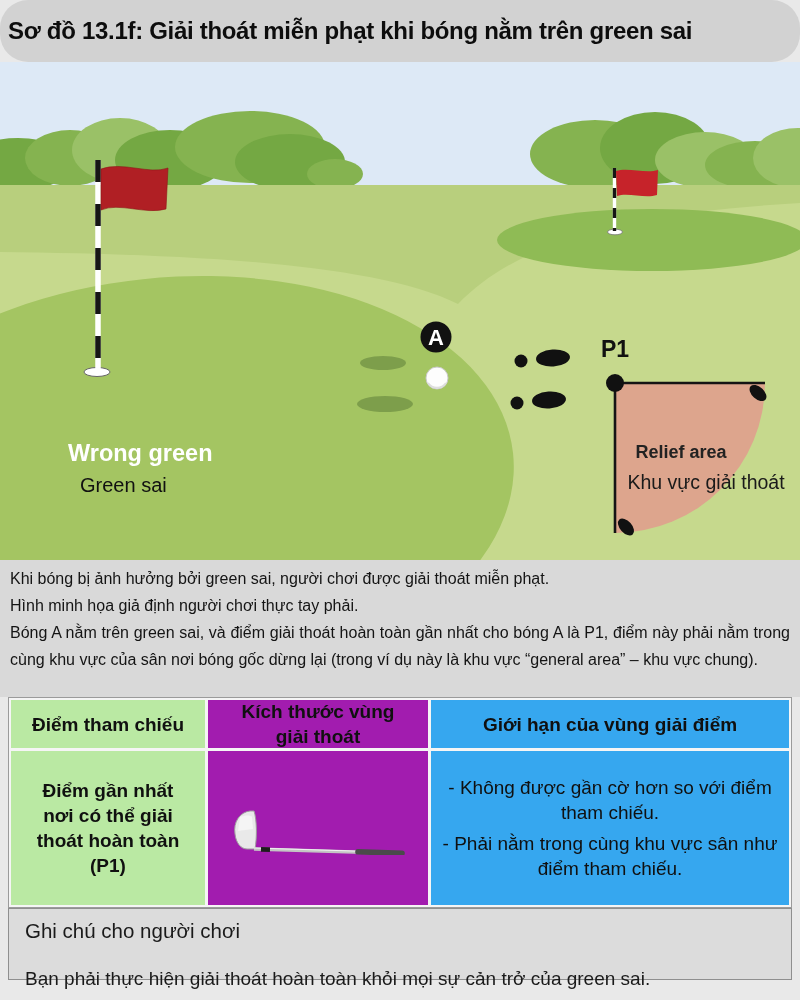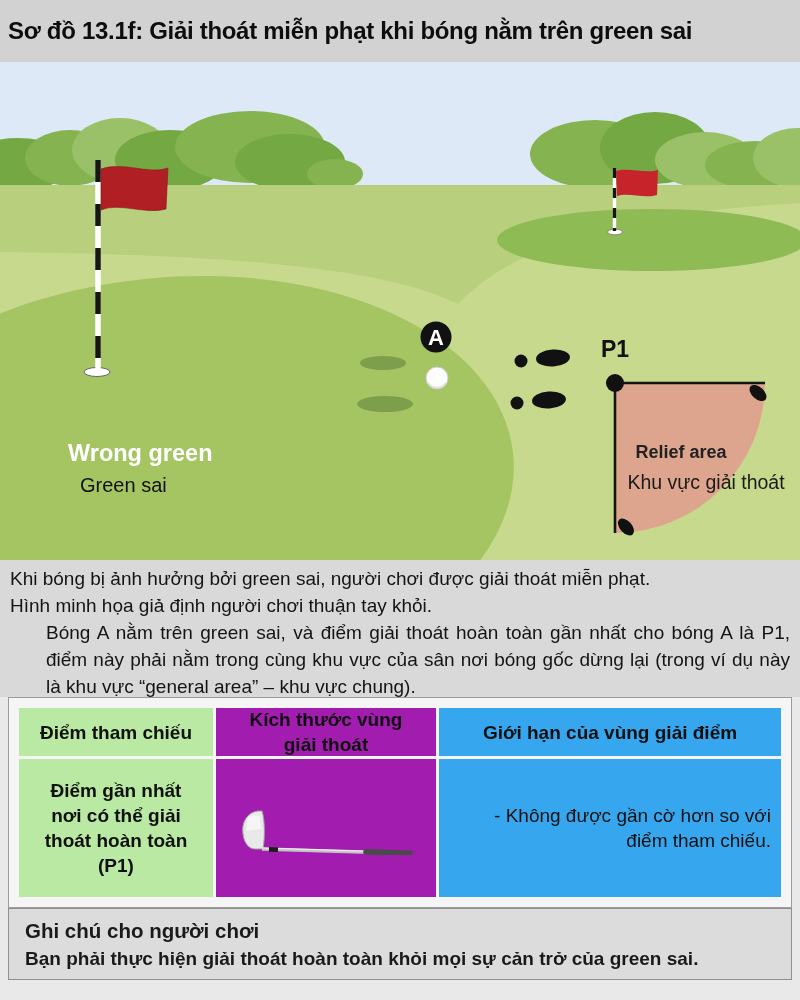--- a/index.html
+++ b/index.html
@@ -6,59 +6,58 @@
   body{
     width:800px;height:1000px;
     background:#e9e9e9;
     font-family:"Liberation Sans",sans-serif;
     color:#141414;
     overflow:hidden;
   }
   .title-bar{
     height:62px;background:#d2d2d2;
     display:flex;align-items:center;
-    padding:0 8px;box-sizing:border-box;
+    padding:0 8px;box-sizing:border-box;border-radius:28px;
   }
   .title-bar h1{
     margin:0;font-size:24px;font-weight:bold;color:#0d0d0d;
     letter-spacing:-0.3px;white-space:nowrap;
   }
   .scene{display:block;height:498px;width:800px;}
   .scene text{font-family:"Liberation Sans",sans-serif;}
   .description{
     height:137px;box-sizing:border-box;
     background:#d9d9d9;padding:5px 10px 0 10px;
   }
-  .description p{margin:0;font-size:19px;line-height:27px;color:#141414;}
-  .description p.justified{text-align:justify;margin-left:36px;}
+  .description p{margin:0;font-size:16px;line-height:27px;color:#141414;}
+  .description p.justified{text-align:justify;}
   .rules-table{
     margin:0 8px;height:211px;box-sizing:border-box;
-    border:1px solid #9b9b9b;background:#f5f5f5;padding:10px;
+    border:1px solid #9b9b9b;background:#f5f5f5;padding:2px;
     display:grid;grid-template-columns:194px 220px 1fr;grid-template-rows:48px 1fr;gap:3px;
   }
   .cell{
     display:flex;flex-direction:column;align-items:center;justify-content:center;
     text-align:center;font-size:19px;line-height:25px;color:#101010;
   }
   .cell.header{font-weight:bold;}
   .cell.c-green{background:#bae9a3;}
   .cell.c-tan{background:#a21caf;}
   .cell.c-blue{background:#36a7ef;}
   .cell .pad{padding:0 18px;}
   .cell .pad-narrow{padding:0 24px;}
-  .limit-line{margin:3px 10px;text-align:right;}
+  .limit-line{margin:3px 10px;}
   .club{margin-top:8px;}
   .note{
     margin:0 8px;height:72px;box-sizing:border-box;
     background:#dcdcdc;border:1px solid #8f8f8f;
     padding:8px 16px 0 16px;
-    font-weight:bold;
   }
   .note .note-title{font-size:20.5px;line-height:28px;color:#1a1a1a;}
-  .note .note-body{font-size:19px;line-height:27px;color:#1a1a1a;}
+  .note .note-body{font-size:19px;line-height:27px;color:#1a1a1a;margin-top:20px;}
 </style>
 </head>
 <body>
 
 <div class="title-bar">
   <h1>Sơ đồ 13.1f: Giải thoát miễn phạt khi bóng nằm trên green sai</h1>
 </div>
 
 <svg class="scene" viewBox="0 0 800 498" xmlns="http://www.w3.org/2000/svg">
 
@@ -133,21 +132,21 @@
 
   <text x="681" y="396" text-anchor="middle" font-size="18" font-weight="bold" fill="#222222">Relief area</text>
   <text x="706" y="427" text-anchor="middle" font-size="19.5" fill="#1a1a1a">Khu vực giải thoát</text>
 
   <text x="68" y="399" font-size="23.5" font-weight="bold" fill="#ffffff">Wrong green</text>
   <text x="80" y="430" font-size="20" fill="#111111">Green sai</text>
 </svg>
 
 <div class="description">
   <p>Khi bóng bị ảnh hưởng bởi green sai, người chơi được giải thoát miễn phạt.</p>
-  <p>Hình minh họa giả định người chơi thuận tay khỏi.</p>
+  <p>Hình minh họa giả định người chơi thực tay phải.</p>
   <p class="justified">Bóng A nằm trên green sai, và điểm giải thoát hoàn toàn gần nhất cho bóng A là P1, điểm này phải nằm trong cùng khu vực của sân nơi bóng gốc dừng lại (trong ví dụ này là khu vực “general area” – khu vực chung).</p>
 </div>
 
 <div class="rules-table">
   <div class="cell header c-green">
     <div class="pad">Điểm tham chiếu</div>
   </div>
   <div class="cell header c-tan">
     <div class="pad-narrow">Kích thước vùng giải thoát</div>
   </div>
@@ -163,19 +162,20 @@
       <path d="M22,2 C12,3 5,13 7,25 C8,34 13,40 19,40 L27,40 C29,29 29,11 26,2 Z" fill="#e9e9e9" stroke="#9d9d9d" stroke-width="1"></path>
       <path d="M12,8 C18,6 22,6 24,8 L25,20 L10,22 Z" fill="#f8f8f8" opacity="0.8"></path>
       <line x1="26" y1="40" x2="174" y2="44.5" stroke="#c4c4c4" stroke-width="3.4"></line>
       <line x1="26" y1="39" x2="174" y2="43.5" stroke="#f2f2f2" stroke-width="1"></line>
       <rect x="33" y="38.2" width="9" height="4.6" fill="#1d1d1d" transform="rotate(1.5 37 40)"></rect>
       <line x1="130" y1="42.8" x2="174" y2="44.2" stroke="#4a4a4a" stroke-width="5.6" stroke-linecap="round"></line>
     </svg>
   </div>
   <div class="cell c-blue">
     <div class="limit-line">- Không được gần cờ hơn so với điểm tham chiếu.</div>
+    <div class="limit-line">- Phải nằm trong cùng khu vực sân như điểm tham chiếu.</div>
   </div>
 </div>
 
 <div class="note">
   <div class="note-title">Ghi chú cho người chơi</div>
   <div class="note-body">Bạn phải thực hiện giải thoát hoàn toàn khỏi mọi sự cản trở của green sai.</div>
 </div>
 
 </body></html>

